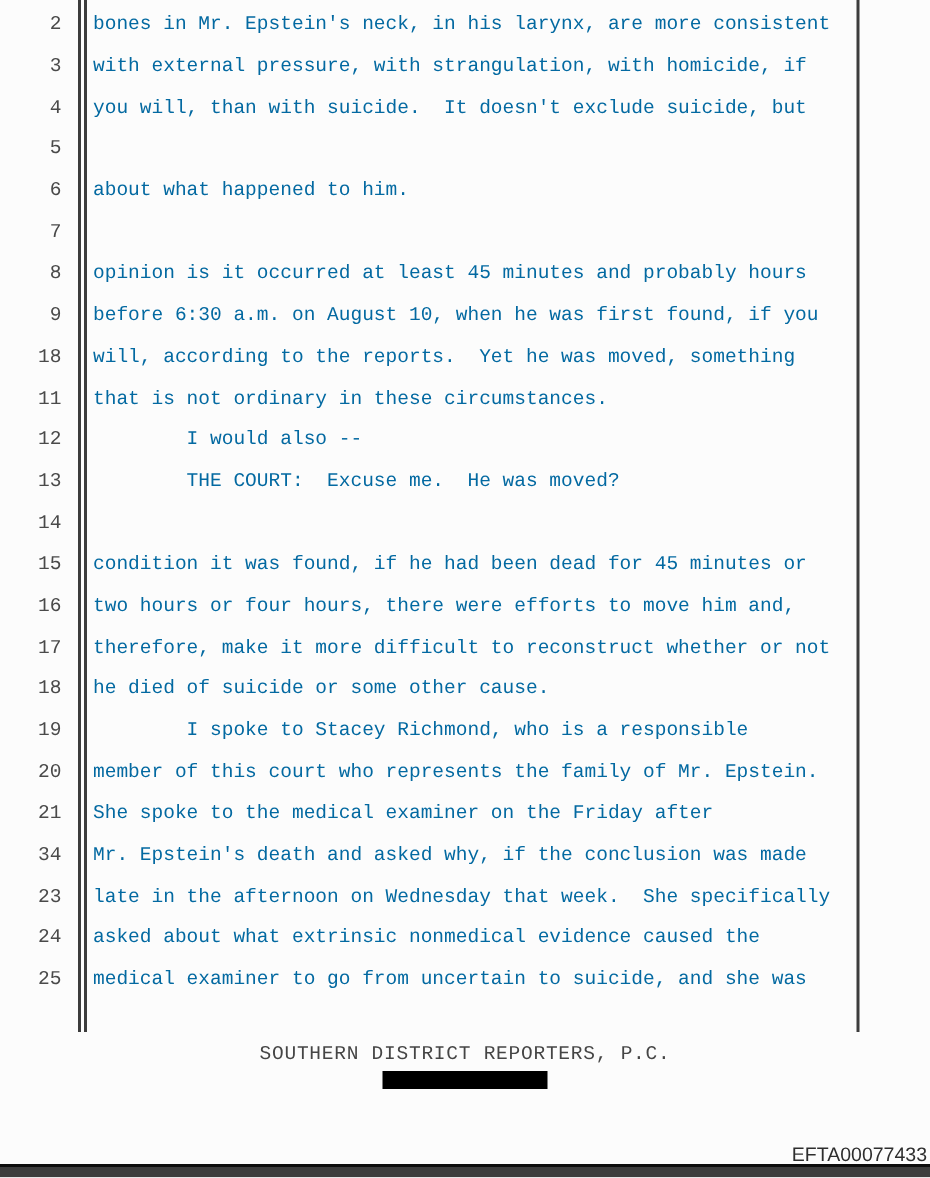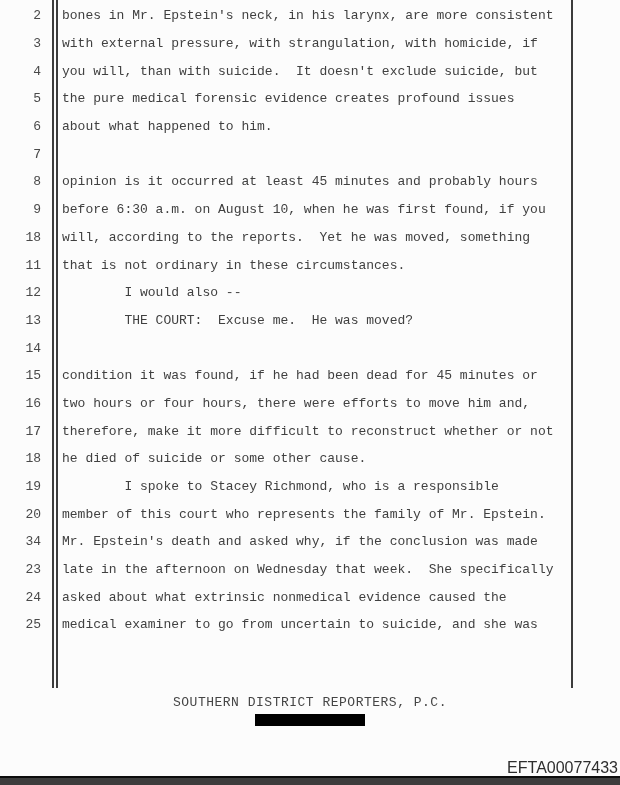--- a/index.html
+++ b/index.html
@@ -47,21 +47,21 @@
   }
   .row .num {
     width: 41px;
     flex: 0 0 41px;
     text-align: right;
     color: #4a4a4a;
   }
   .row .txt {
     padding-left: 21px;
     white-space: pre;
-    color: #404040;
+    color: #0369a1;
   }
   .footer {
     margin-top: 7px;
     text-align: center;
   }
   .footer .reporter {
     font-size: 13px;
     letter-spacing: 0.5px;
     color: #454545;
     white-space: pre;
@@ -70,21 +70,21 @@
     width: 110px;
     height: 12px;
     background: #000000;
     margin: 4px auto 0 auto;
   }
   .bates {
     position: absolute;
     right: 2px;
     bottom: 8px;
     font-family: "Liberation Sans", sans-serif;
-    font-size: 16px;
+    font-size: 13px;
     color: #2e2e2e;
   }
   .bottom-bar {
     position: absolute;
     left: 0;
     right: 0;
     bottom: 0;
     height: 7px;
     background: #3d3d3d;
     border-top: 2px solid #0d0d0d;
@@ -106,21 +106,20 @@
         <div class="row">
           <span class="num">3</span>
           <span class="txt">with external pressure, with strangulation, with homicide, if</span>
         </div>
         <div class="row">
           <span class="num">4</span>
           <span class="txt">you will, than with suicide.  It doesn't exclude suicide, but</span>
         </div>
         <div class="row">
           <span class="num">5</span>
-          <span class="txt">the pure medical forensic evidence creates profound issues</span>
         </div>
         <div class="row">
           <span class="num">6</span>
           <span class="txt">about what happened to him.</span>
         </div>
         <div class="row">
           <span class="num">7</span>
         </div>
         <div class="row">
           <span class="num">8</span>
@@ -165,20 +164,24 @@
           <span class="num">18</span>
           <span class="txt">he died of suicide or some other cause.</span>
         </div>
         <div class="row">
           <span class="num">19</span>
           <span class="txt">        I spoke to Stacey Richmond, who is a responsible</span>
         </div>
         <div class="row">
           <span class="num">20</span>
           <span class="txt">member of this court who represents the family of Mr. Epstein.</span>
+        </div>
+        <div class="row">
+          <span class="num">21</span>
+          <span class="txt">She spoke to the medical examiner on the Friday after</span>
         </div>
         <div class="row">
           <span class="num">34</span>
           <span class="txt">Mr. Epstein's death and asked why, if the conclusion was made</span>
         </div>
         <div class="row">
           <span class="num">23</span>
           <span class="txt">late in the afternoon on Wednesday that week.  She specifically</span>
         </div>
         <div class="row">

